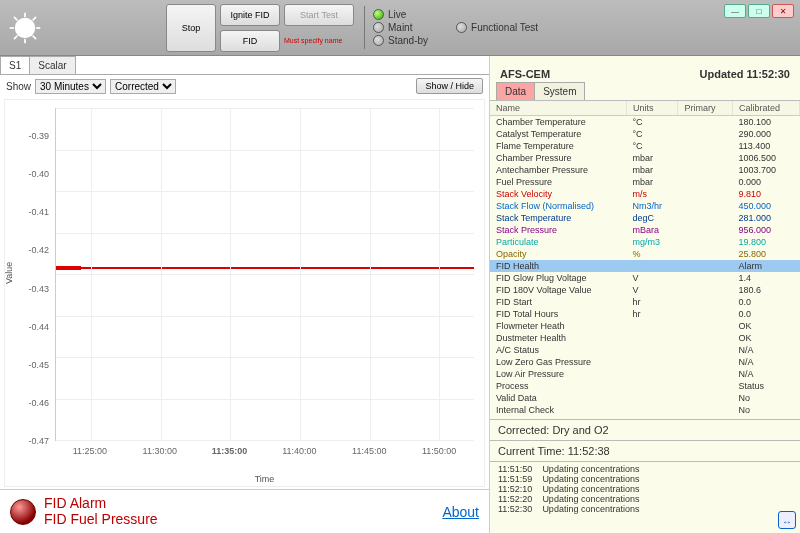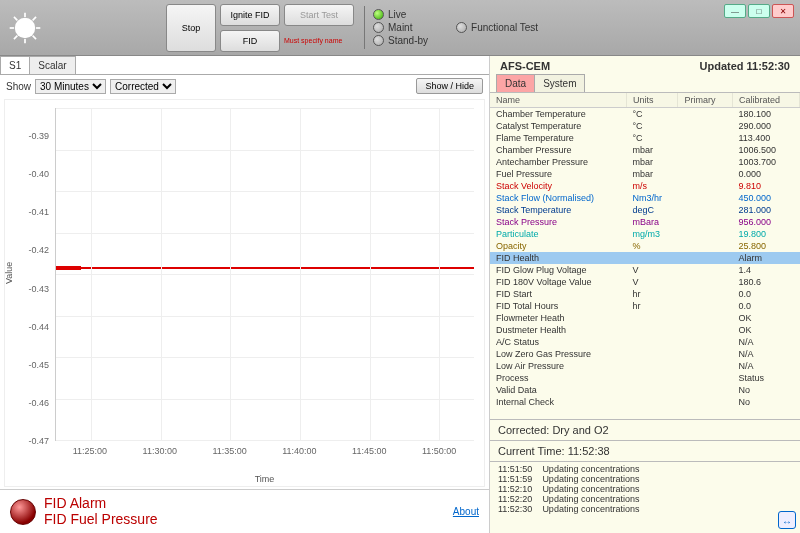--- a/index.html
+++ b/index.html
@@ -44,23 +44,23 @@
   .ylabel { position: absolute; left: 4px; top: 50%; transform: rotate(-90deg) translateX(10px); transform-origin: left center; font-size: 9px; color: #555; }
   .xaxis { position: absolute; left: 50px; right: 10px; bottom: 0; height: 42px; }
   .xtick { position: absolute; top: 2px; font-size: 9px; color: #666; transform: translateX(-50%); }
   .xlabel { position: absolute; left: 50%; bottom: 2px; transform: translateX(-50%); font-size: 9px; color: #555; }
   .dataline { position: absolute; left: 0; right: 0; height: 2px; background: #d00; }
   .dataline::before { content:""; position:absolute; left:0; width: 25px; height: 4px; top:-1px; background: #d00; }
 
   .alarm-bar { height: 44px; border-top: 1px solid #ccc; display: flex; align-items: center; padding: 4px 10px; gap: 8px; }
   .alarm-led { width: 26px; height: 26px; border-radius: 50%; background: radial-gradient(circle at 35% 30%, #f99, #800 70%); border: 1px solid #600; }
   .alarm-text { color: #b00; font-size: 14px; line-height: 1.1; }
-  .about { margin-left: auto; font-size: 10px; color: #06c; text-decoration: underline; cursor: pointer; }
-
-  .right-head { display: flex; justify-content: space-between; padding: 4px 10px 2px; font-size: 11px; font-weight: 600; }
+  .about { margin-left: auto; font-size: 14px; color: #06c; text-decoration: underline; cursor: pointer; }
+
+  .right-head { display: flex; justify-content: space-between; padding: 12px 10px 2px; font-size: 11px; font-weight: 600; }
   .right-tabs { display: flex; padding: 0 6px; border-bottom: 1px solid #bbb; font-size: 10px; }
   .right-tabs .tab { background: #f2f2e0; }
   .right-tabs .tab.active { background: #fca5a5; }
 
   .data-table { flex: 1; overflow: hidden; font-size: 9px; }
   .data-table table { width: 100%; border-collapse: collapse; }
   .data-table th { text-align: left; font-weight: 400; color: #555; border-bottom: 1px solid #ccc; border-right: 1px solid #e5e5d5; padding: 2px 6px; background: #f7f7e5; }
   .data-table td { padding: 1px 6px; white-space: nowrap; }
   .data-table tr.sel { background: #9dcaf0; }
   .c-red { color: #c00; }
@@ -171,21 +171,21 @@
           <div class="grid-v" style="top: 0px; bottom: 0px; width: 1px; left: 25%;"></div>
           <div class="grid-v" style="top: 0px; bottom: 0px; width: 1px; left: 41.6667%;"></div>
           <div class="grid-v" style="top: 0px; bottom: 0px; width: 1px; left: 58.3333%;"></div>
           <div class="grid-v" style="top: 0px; bottom: 0px; width: 1px; left: 75%;"></div>
           <div class="grid-v" style="top: 0px; bottom: 0px; width: 1px; left: 91.6667%;"></div>
         </div>
       <div class="xaxis">
         <div class="xlabel">Time</div>
       <div class="xtick" style="left: 8.33333%;">11:25:00</div>
           <div class="xtick" style="left: 25%;">11:30:00</div>
-          <div class="xtick" style="left: 41.6667%;">11:35:00</div>
+          <div class="xtick" style="left: 41.6667%; font-weight: bold;">11:35:00</div>
           <div class="xtick" style="left: 58.3333%;">11:40:00</div>
           <div class="xtick" style="left: 75%;">11:45:00</div>
           <div class="xtick" style="left: 91.6667%;">11:50:00</div>
         </div>
     </div>
     <div class="alarm-bar">
       <div class="alarm-led"></div>
       <div class="alarm-text">
         <div>FID Alarm</div>
         <div>FID Fuel Pressure</div>

